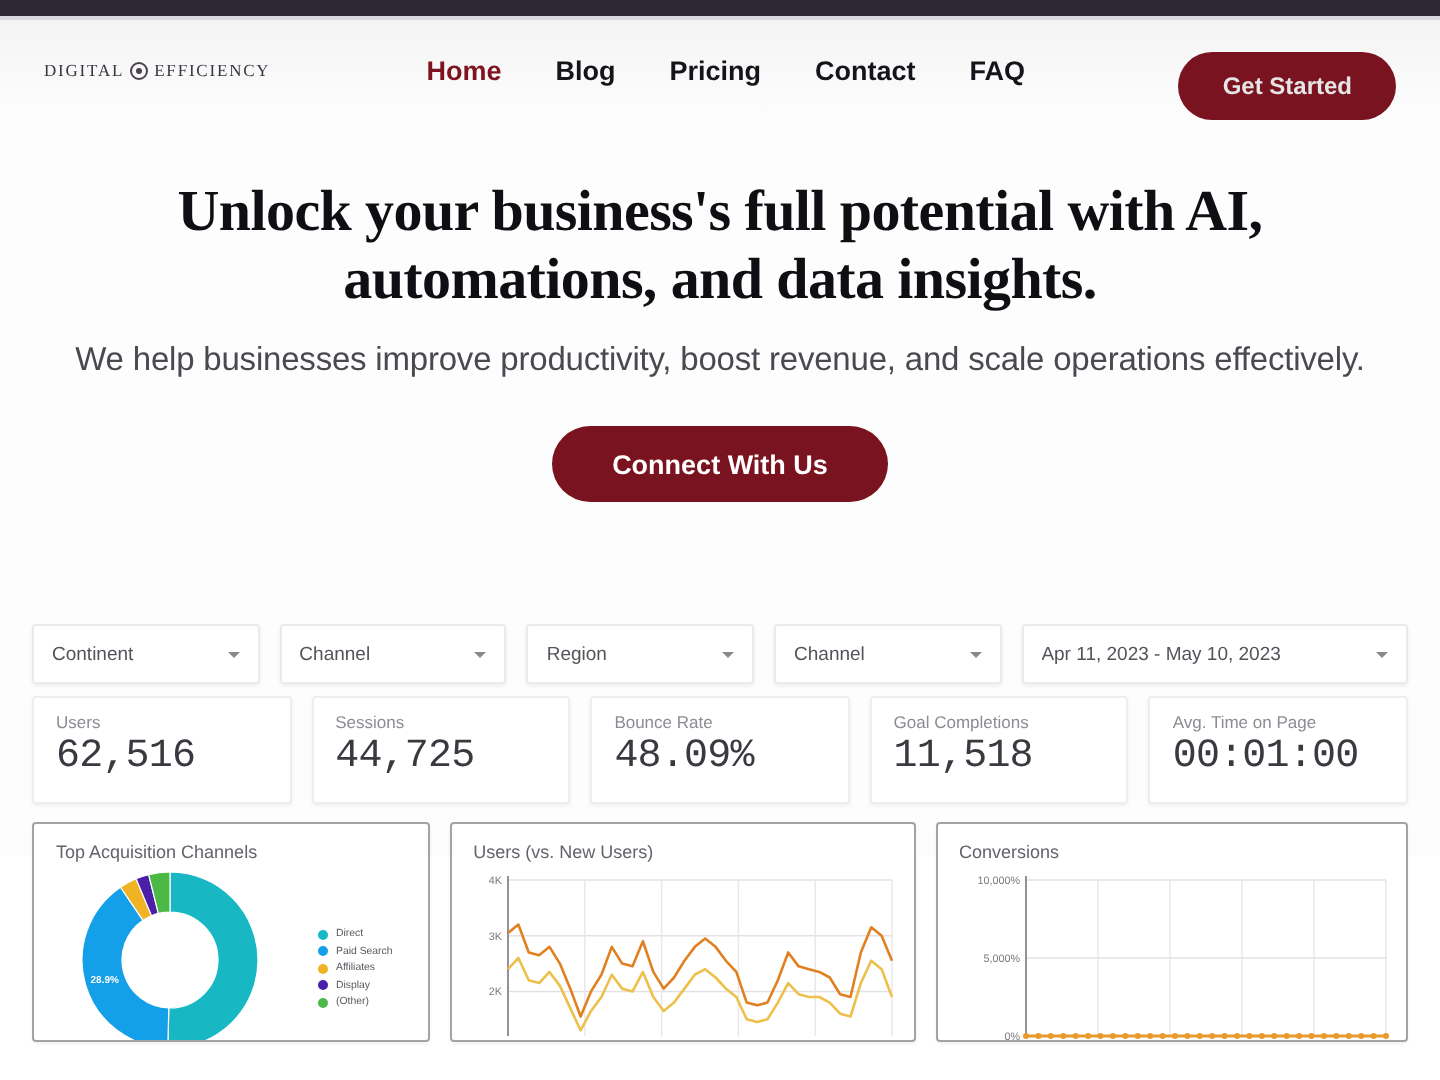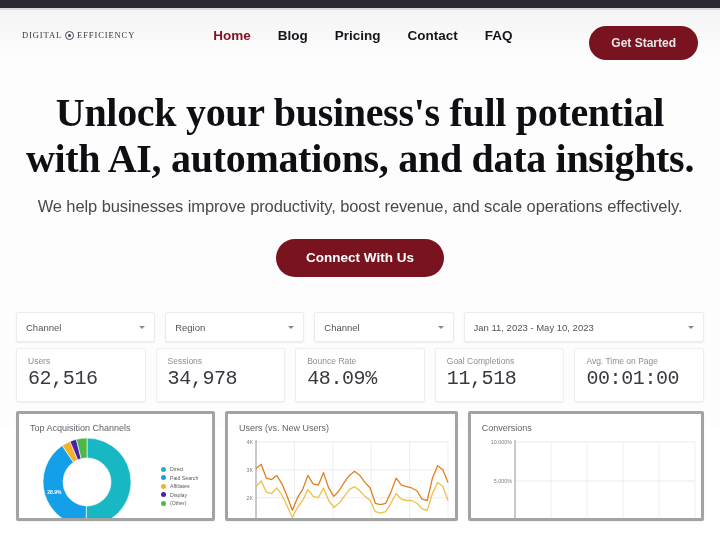--- a/index.html
+++ b/index.html
@@ -59,21 +59,21 @@
     font-size: 12px; font-weight: bold;
     font-family: "Liberation Sans", sans-serif;
     display: flex; align-items: center; justify-content: center;
     white-space: nowrap; cursor: pointer;
   }
 
   
   .hero { position: absolute; top: 62px; left: 0; width: 720px; text-align: center; }
   .hero-title {
     font-family: "Liberation Serif", serif;
-    font-size: 40px; line-height: 1.16; font-weight: bold;
+    font-size: 29px; line-height: 1.16; font-weight: bold;
     color: #100e12; letter-spacing: -0.3px;
     padding: 28px 14px 0;
   }
   .hero-sub {
     font-size: 16.5px; line-height: 1.45; color: #4b4850;
     padding: 12px 12px 0; letter-spacing: -0.1px;
   }
   .hero-cta-wrap { margin-top: 20px; display: flex; justify-content: center; }
   .hero-cta {
     height: 38px; padding: 4px 30px;
@@ -116,21 +116,21 @@
     padding: 7px 0 0 11px;
   }
   .kpi-label { font-size: 8.5px; color: #8e8c93; white-space: nowrap; }
   .kpi-value {
     font-size: 20px; color: #3b3940; margin-top: 1px;
     letter-spacing: -0.4px; white-space: nowrap; font-family: Liberation Mono, monospace;
   }
 
   .panel-row { display: flex; gap: 10px; margin-top: 9px; }
   .panel {
-    background: #fff; border: 3px solid #a3a3a3;
+    background: #fff; border: 1px solid #a3a3a3;
     border-radius: 2px;
     box-shadow: 0 1px 2px rgba(0,0,0,0.06);
     height: 110px; overflow: hidden; position: relative;
     padding: 9px 0 0 11px;
   }
   .panel.p1 { flex: 1.03 1 0; }
   .panel.p2 { flex: 1.22 1 0; }
   .panel.p3 { flex: 1.24 1 0; }
   .panel-title {
     font-size: 9px; color: #64626a; white-space: nowrap;
@@ -180,45 +180,49 @@
     <p class="hero-sub">We help businesses improve productivity, boost revenue, and scale operations effectively.</p>
     <div class="hero-cta-wrap">
       <button class="hero-cta">Connect With Us</button>
     </div>
   </div>
 
   <div class="dash">
 
     <div class="filter-row">
       <div class="filter">
+        <span class="filter-label">Continent</span>
+        <span class="caret"></span>
+      </div>
+      <div class="filter">
         <span class="filter-label">Channel</span>
         <span class="caret"></span>
       </div>
       <div class="filter">
         <span class="filter-label">Region</span>
         <span class="caret"></span>
       </div>
       <div class="filter">
         <span class="filter-label">Channel</span>
         <span class="caret"></span>
       </div>
       <div class="filter date">
-        <span class="filter-label">Jan 11, 2023 - May 10, 2023</span>
+        <span class="filter-label">Apr 11, 2023 - May 10, 2023</span>
         <span class="caret"></span>
       </div>
     </div>
 
     <div class="kpi-row">
       <div class="kpi">
         <div class="kpi-label">Users</div>
         <div class="kpi-value">62,516</div>
       </div>
       <div class="kpi">
         <div class="kpi-label">Sessions</div>
-        <div class="kpi-value">34,978</div>
+        <div class="kpi-value">44,725</div>
       </div>
       <div class="kpi">
         <div class="kpi-label">Bounce Rate</div>
         <div class="kpi-value">48.09%</div>
       </div>
       <div class="kpi">
         <div class="kpi-label">Goal Completions</div>
         <div class="kpi-value">11,518</div>
       </div>
       <div class="kpi">

